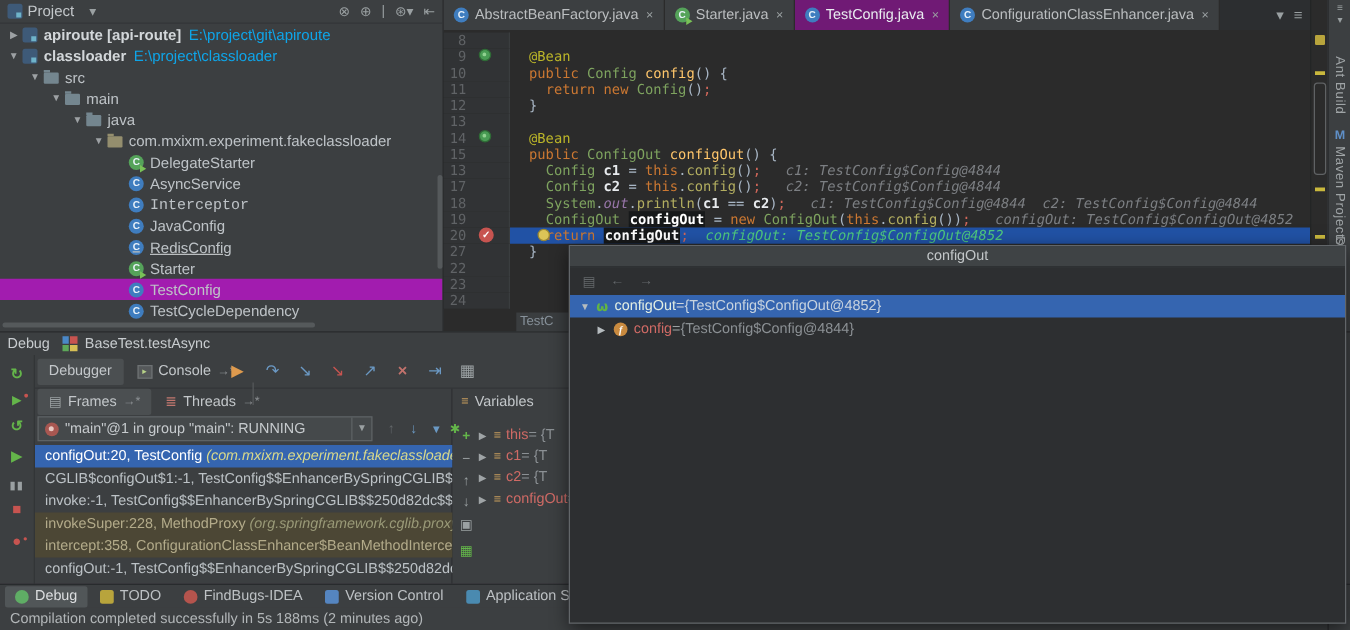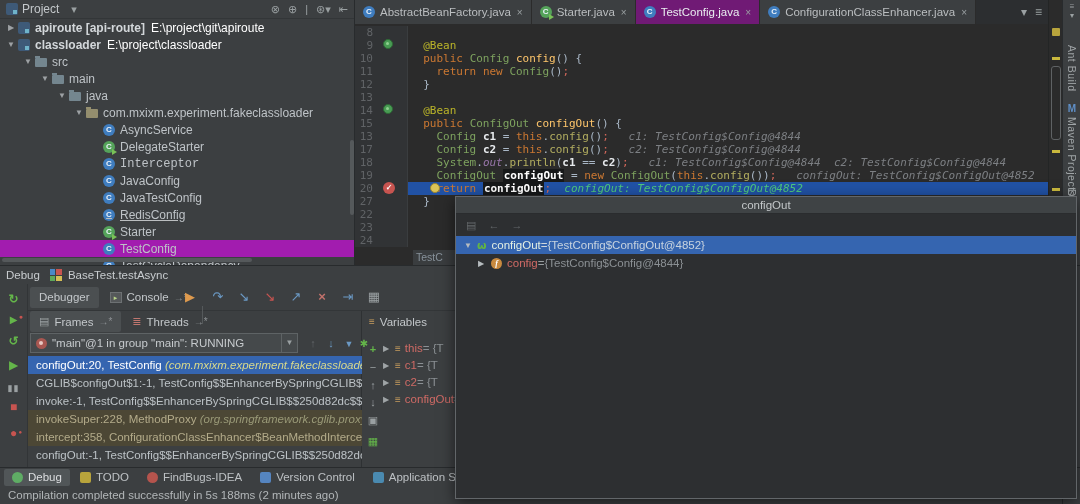--- a/index.html
+++ b/index.html
@@ -11,21 +11,21 @@
 #project{left:0;top:0;width:355px;height:265px;background:#3c3f41;border-right:1px solid #282b2d;overflow:hidden}
 #pp-header{height:19px;display:flex;align-items:center;padding:0 6px;color:#c3c7ca;border-bottom:1px solid #333638}
 #pp-header .ttl{margin:0 4px 0 4px}
 #pp-header .spacer{flex:1}
 .phi{color:#9aa0a2;font-size:11px;margin-left:8px;cursor:default}
 .trow{height:17px;display:flex;align-items:center;white-space:nowrap}
 .trow.sel{background:#a21caf}
 .trow .arrow{width:14px;font-size:8px;color:#9da1a4;text-align:center;flex:none}
 .tlabel{margin-left:5px;color:#bec3c7}
 .tlabel.b{font-weight:bold;color:#d3d7da}
-.tpath{margin-left:6px;color:#ffffff}
+.tpath{margin-left:6px;color:#0ea5e9}
 #tree-vscroll{left:350px;top:140px;width:4px;height:75px;background:#55595b;border-radius:2px}
 #tree-hscroll{left:2px;top:258px;width:250px;height:4px;background:#55595b;border-radius:2px}
 
 
 .ic{display:inline-block;vertical-align:middle;flex:none;position:relative}
 .ic-project{width:12px;height:12px;background:#3e5a78;border-radius:2px}
 .ic-project::after{content:"";position:absolute;right:1px;bottom:1px;width:4px;height:4px;background:#6fb3c9}
 .ic-folder{width:12px;height:9px;background:#74868f;border-radius:1px;margin-top:2px}
 .ic-folder::before{content:"";position:absolute;top:-2px;left:0;width:5px;height:2px;background:#74868f}
 .ic-package{width:12px;height:9px;background:#948e6e;border-radius:1px;margin-top:2px}
@@ -227,42 +227,37 @@
         <span class="ic ic-folder"></span>
         <span class="tlabel">java</span>
       </div>
       <div class="trow" style="padding-left: 72px;">
         <span class="arrow">▼</span>
         <span class="ic ic-package"></span>
         <span class="tlabel">com.mxixm.experiment.fakeclassloader</span>
       </div>
       <div class="trow" style="padding-left: 89px;">
         <span class="arrow"></span>
-        <span class="ic ic-class"></span>
-        <span class="tlabel">AsyncService</span>
-      </div>
-      <div class="trow" style="padding-left: 89px;">
-        <span class="arrow"></span>
         <span class="ic ic-class-run"></span>
         <span class="tlabel">DelegateStarter</span>
       </div>
+      <div class="trow" style="padding-left: 89px;">
+        <span class="arrow"></span>
+        <span class="ic ic-class"></span>
+        <span class="tlabel">AsyncService</span>
+      </div>
       <div class="trow" style="padding-left: 89px; font-family: Liberation Mono, monospace;">
         <span class="arrow"></span>
         <span class="ic ic-class"></span>
         <span class="tlabel">Interceptor</span>
       </div>
       <div class="trow" style="padding-left: 89px;">
         <span class="arrow"></span>
         <span class="ic ic-class"></span>
         <span class="tlabel">JavaConfig</span>
-      </div>
-      <div class="trow" style="padding-left: 89px;">
-        <span class="arrow"></span>
-        <span class="ic ic-class"></span>
-        <span class="tlabel">JavaTestConfig</span>
       </div>
       <div class="trow" style="padding-left: 89px; text-decoration: underline;">
         <span class="arrow"></span>
         <span class="ic ic-class"></span>
         <span class="tlabel">RedisConfig</span>
       </div>
       <div class="trow" style="padding-left: 89px;">
         <span class="arrow"></span>
         <span class="ic ic-class-run"></span>
         <span class="tlabel">Starter</span>

